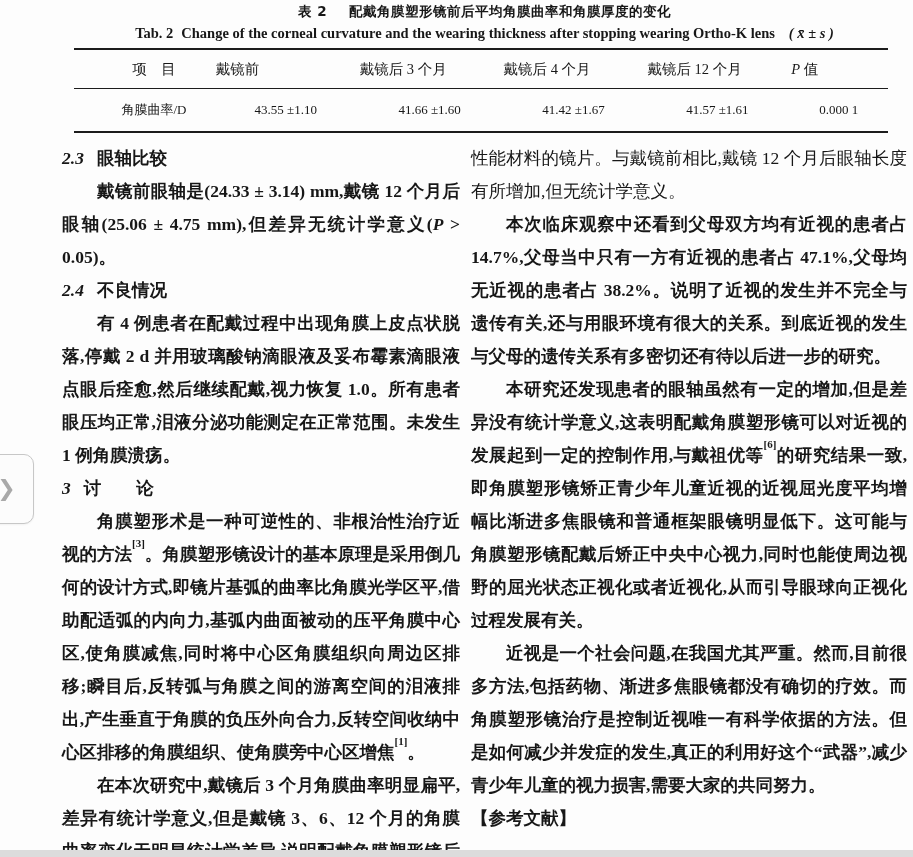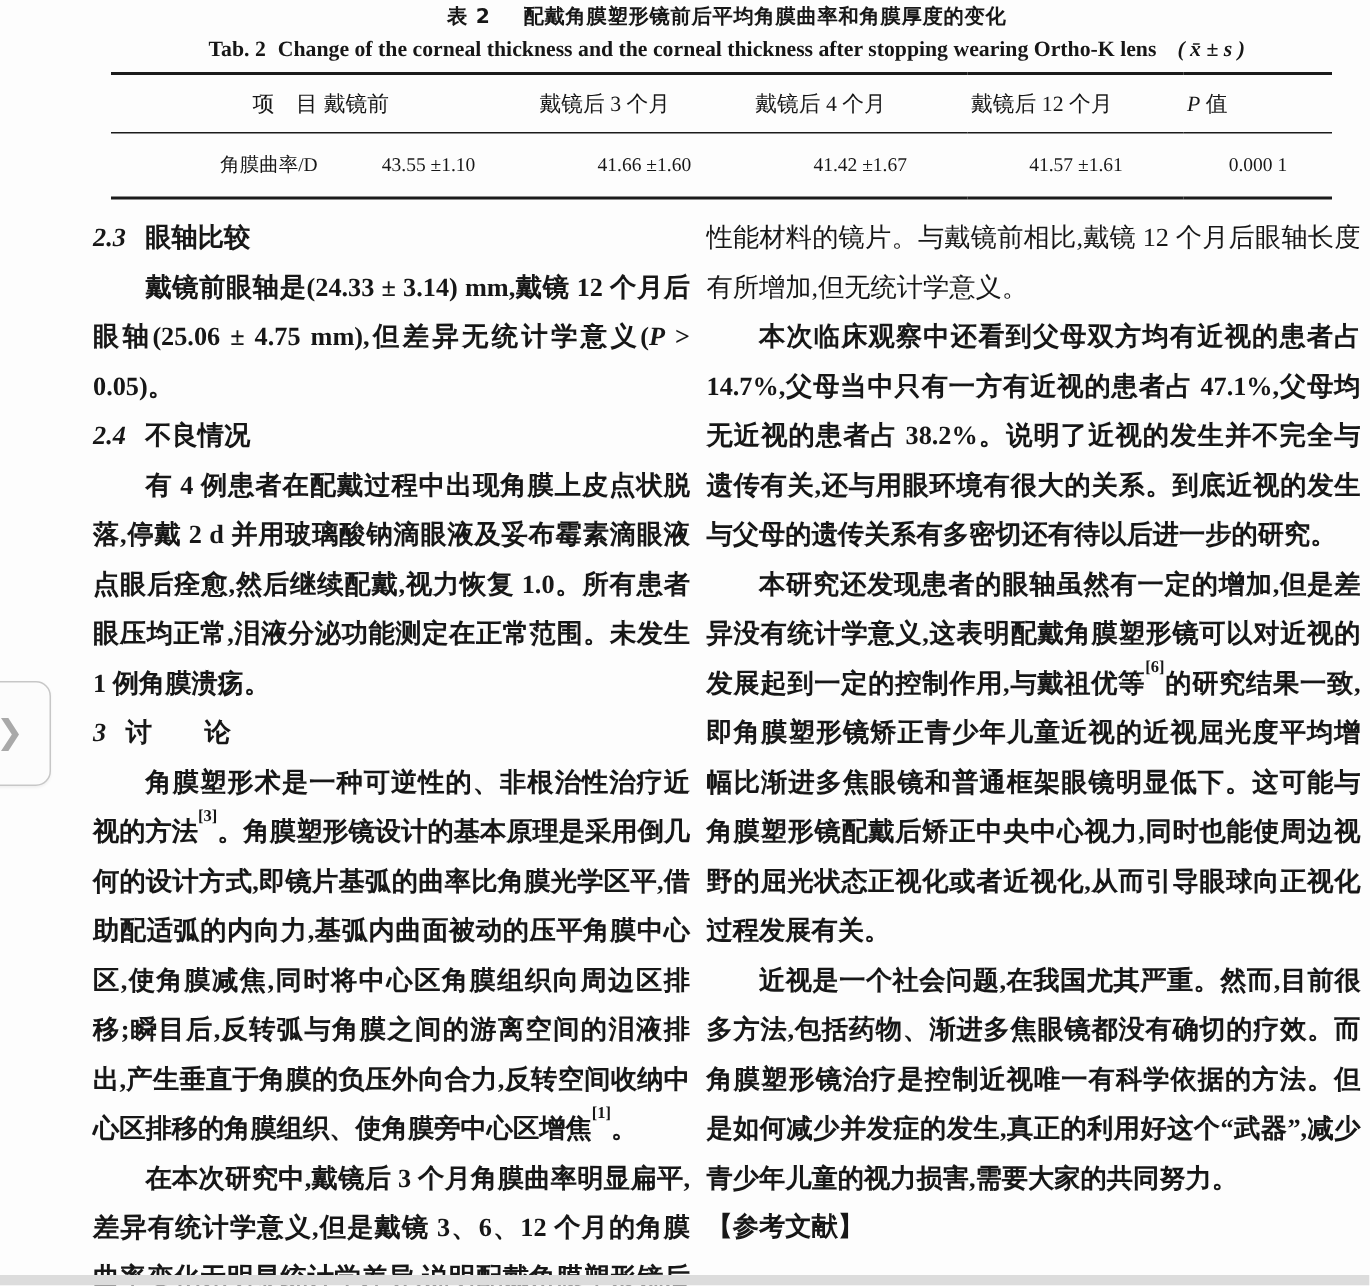--- a/index.html
+++ b/index.html
@@ -23,21 +23,21 @@
   .cap-en .cap-stat{margin-left:14px;font-style:italic;font-weight:bold;}
   .ktable{
     width:814px;margin:4px 0 0 12px;border-collapse:collapse;
     border-top:2.5px solid #1c1c1c;border-bottom:2.5px solid #1c1c1c;
   }
   .ktable thead tr{border-bottom:1.5px solid #1c1c1c;}
   .ktable th{
     font-weight:normal;font-size:14.5px;padding:10px 2px 9px 2px;text-align:left;
   }
   .ktable td{font-size:13px;padding:5px 2px 6px 2px;text-align:center;}
-  .ktable .c-item{text-align:right;padding-left:22px;width:17%;}
+  .ktable .c-item{text-align:center;padding-left:22px;width:17%;}
   .ktable .c-v{width:17.5%;}
   .ktable .c-p{width:12%;}
   .ktable tbody tr:first-child td{padding-top:12px;}
   .ktable tbody tr:last-child td{padding-bottom:12px;}
   .ital{font-style:italic;}
 
   
   .cols{display:flex;margin-top:9px;}
   .col-left{width:398px;}
   .col-gutter{width:11px;}
@@ -71,21 +71,21 @@
 </style>
 </head>
 <body>
 
 <div class="content">
 
   <div class="cap-zh">
     <span class="cap-label">表 2</span><span>配戴角膜塑形镜前后平均角膜曲率和角膜厚度的变化</span>
   </div>
   <div class="cap-en">
-    <span class="cap-label">Tab. 2</span><span>Change of the corneal thickness and the corneal thickness after stopping wearing Ortho-K lens</span><span class="cap-stat">( x̄ ± s )</span>
+    <span class="cap-label">Tab. 2</span><span>Change of the corneal curvature and the wearing thickness after stopping wearing Ortho-K lens</span><span class="cap-stat">( x̄ ± s )</span>
   </div>
 
   <table class="ktable">
     <thead>
       <tr>
         <th class="c-item">项　目</th>
         <th class="c-v">戴镜前</th>
         <th class="c-v">戴镜后 3 个月</th>
         <th class="c-v">戴镜后 4 个月</th>
         <th class="c-v">戴镜后 12 个月</th>

